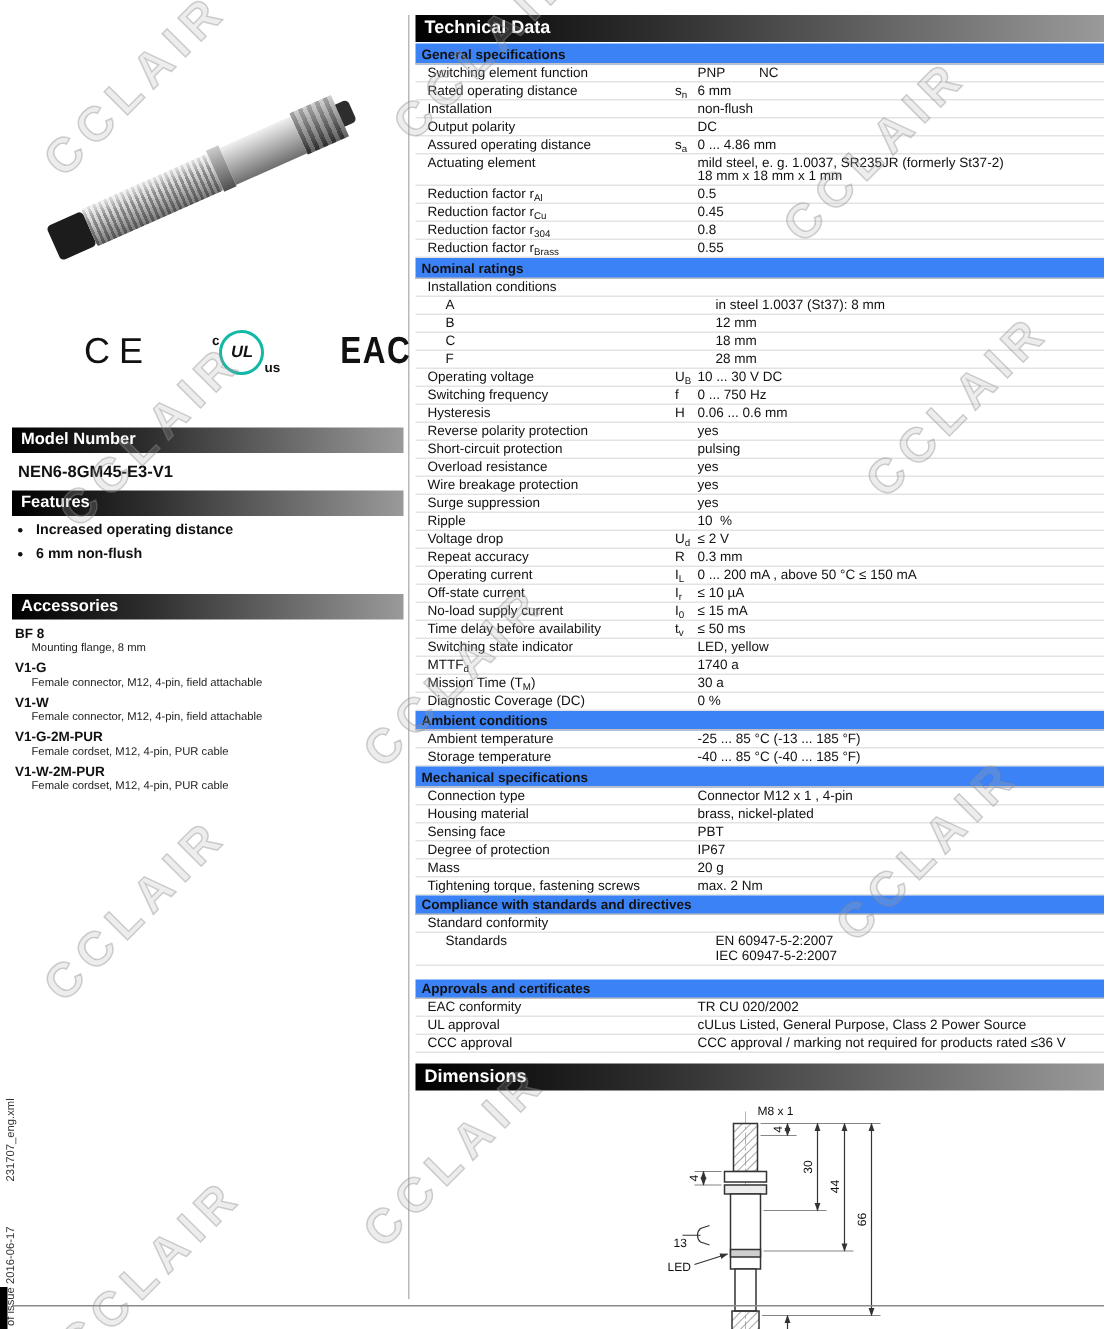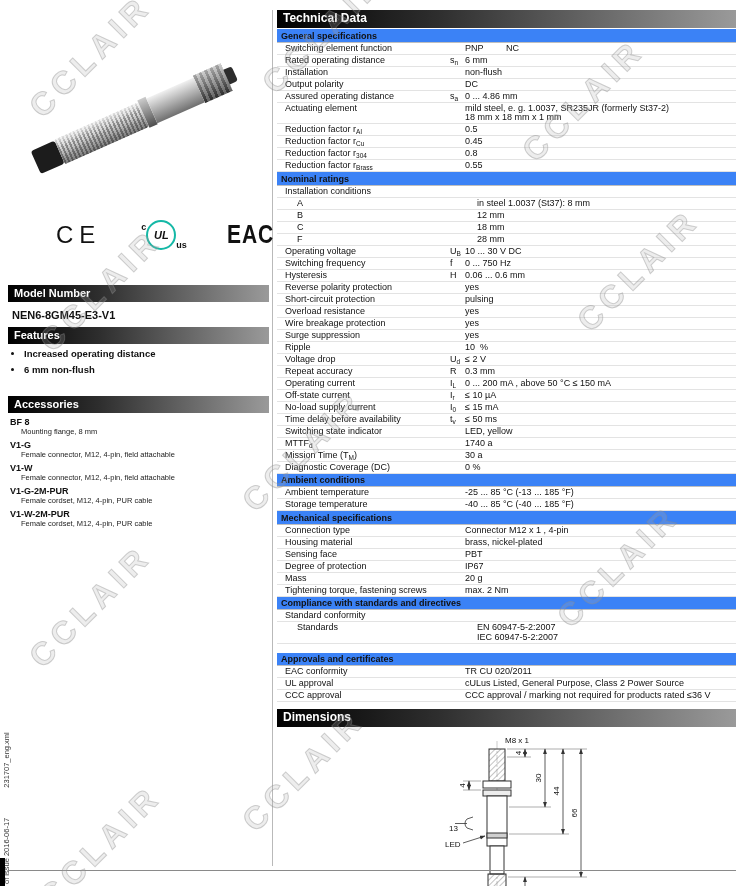--- a/index.html
+++ b/index.html
@@ -377,21 +377,21 @@
       <div class="t-row">
         <div class="t-lbl ind">Standards</div>
         <div class="t-sym"></div>
         <div class="t-val">EN 60947-5-2:2007<div>IEC 60947-5-2:2007</div></div>
       </div>
       <div class="t-gap"></div>
       <div class="t-sec">Approvals and certificates</div>
       <div class="t-row">
         <div class="t-lbl">EAC conformity</div>
         <div class="t-sym"></div>
-        <div class="t-val">TR CU 020/2011</div>
+        <div class="t-val">TR CU 020/2002</div>
       </div>
       <div class="t-row">
         <div class="t-lbl">UL approval</div>
         <div class="t-sym"></div>
         <div class="t-val">cULus Listed, General Purpose, Class 2 Power Source</div>
       </div>
       <div class="t-row">
         <div class="t-lbl">CCC approval</div>
         <div class="t-sym"></div>
         <div class="t-val">CCC approval / marking not required for products rated ≤36 V</div>

